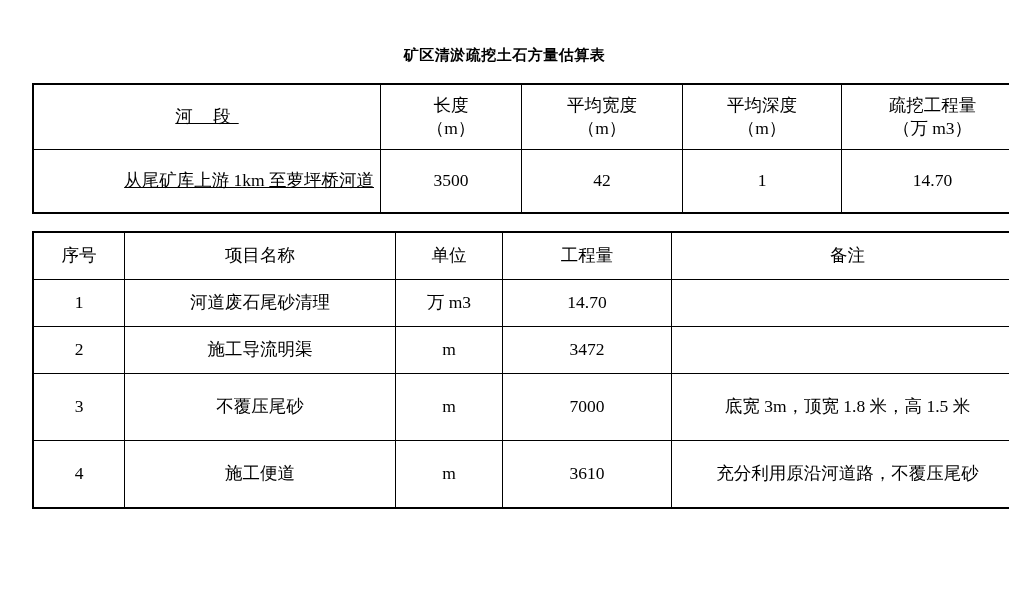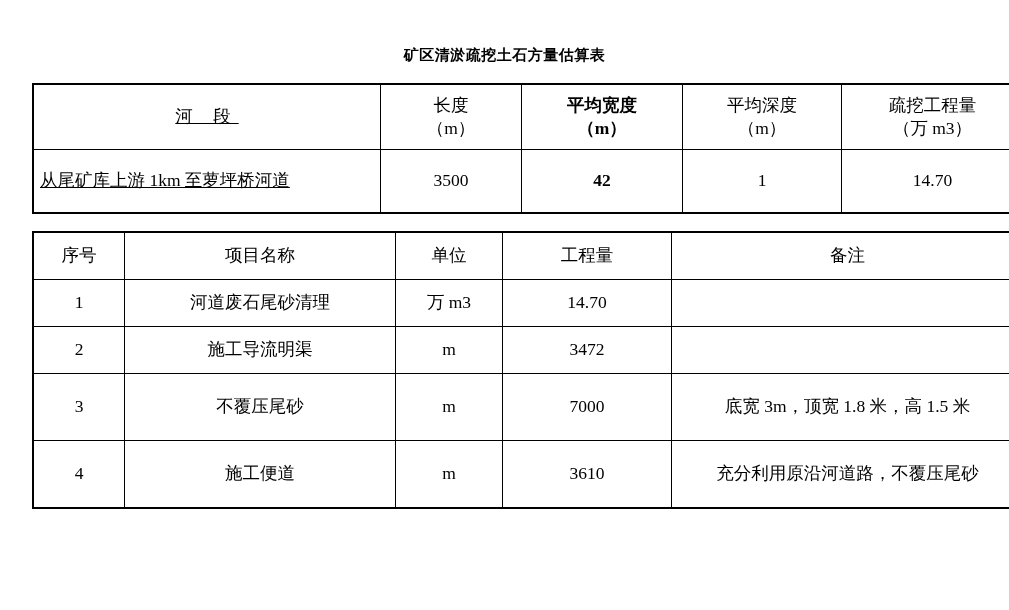--- a/index.html
+++ b/index.html
@@ -55,31 +55,31 @@
     border: 2px solid #000;
   }
   table.tbl1 td, table.tbl2 td {
     border: 1px solid #000;
   }
   .t1-head td { height: 58px; }
   .t1-body td { height: 56px; }
 
   .t1-c1 { width: 338px; text-decoration: underline; }
   .t1-c2 { width: 132px; }
-  .t1-c3 { width: 152px; font-weight: bold; }
+  .t1-c3 { width: 152px; }
   .t1-c4 { width: 150px; }
   .t1-c5 { width: 173px; }
 
   .two-line {
     display: block;
   }
   .cell-left-pad {
     padding-left: 6px;
     padding-right: 6px;
-    text-align: left;
+    text-align: right;
     margin-top: 38px;
   }
   .wide-space {
     letter-spacing: 8px;
   }
 
   .t2-c1 { width: 82px; }
   .t2-c2 { width: 262px; }
   .t2-c3 { width: 98px; }
   .t2-c4 { width: 160px; }

